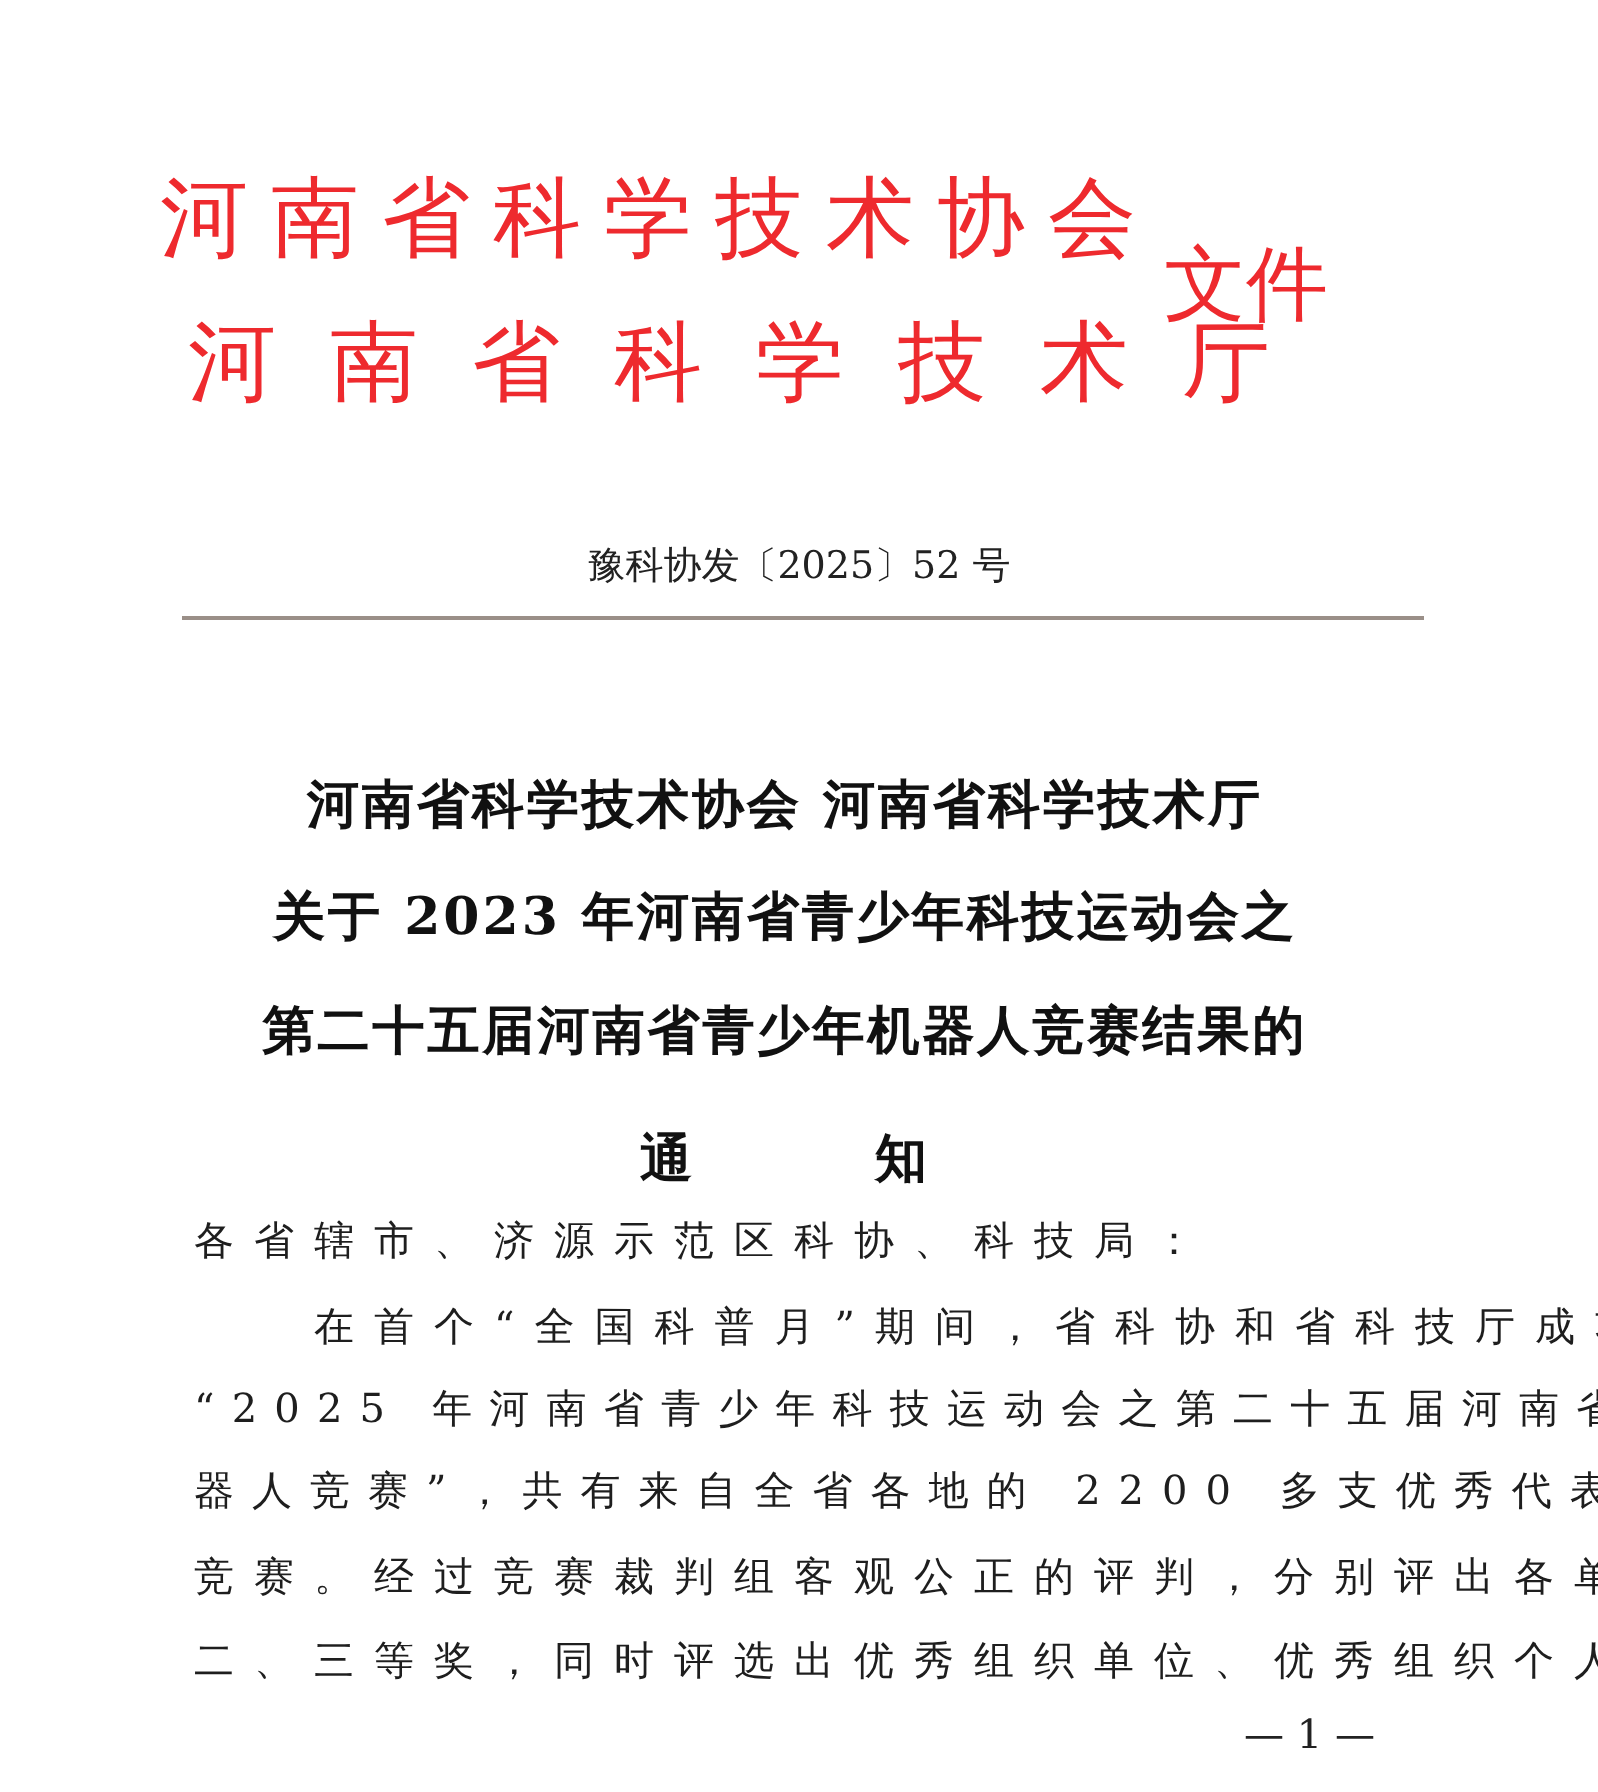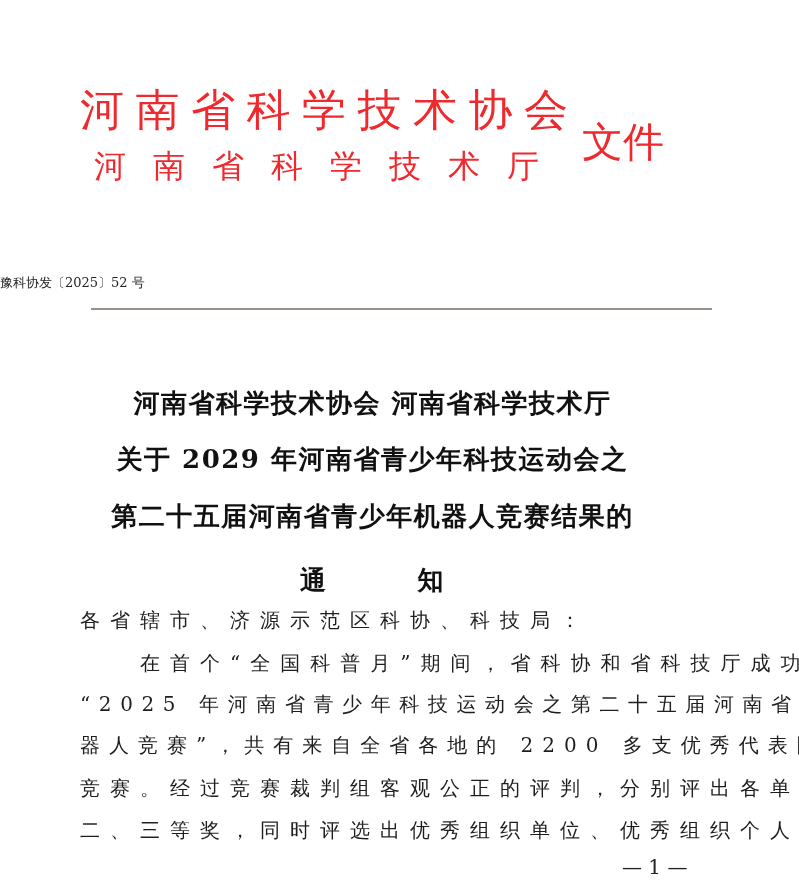--- a/index.html
+++ b/index.html
@@ -2,36 +2,36 @@
 <html><head>
 <meta charset="utf-8">
 <style>
   html, body { margin: 0; padding: 0; background: #ffffff; }
   body { width: 799px; height: 896px; position: relative; overflow: hidden;
          font-family: "DejaVu Serif", "Liberation Serif", serif; color: #1a1a1a; }
   .abs { position: absolute; white-space: nowrap; }
 
   .red-title { color: #ee2a2e; font-family: "DejaVu Serif", serif; font-weight: normal; }
   #hdr1 { left: 80px; top: 84px; font-size: 44px; line-height: 52px; letter-spacing: 11.5px; }
-  #hdr2 { left: 94px; top: 140px; font-size: 32px; line-height: 52px; letter-spacing: 27px; }
+  #hdr2 { left: 94px; top: 156px; font-size: 44px; line-height: 52px; letter-spacing: 27px; }
   #hdr-wj { left: 582px; top: 112px; font-size: 41px; line-height: 60px; letter-spacing: 0px; }
 
-  #docno { left: 0; width: 799px; text-align: left; top: 270px; font-size: 13px; line-height: 26px; color: #222; }
+  #docno { left: 0; width: 799px; text-align: center; top: 270px; font-size: 19px; line-height: 26px; color: #222; }
   #rule { left: 91px; top: 308px; width: 621px; height: 0; border-top: 2px solid #9a8f88; }
 
   .title { left: 0; width: 745px; text-align: center; font-size: 26px; line-height: 34px;
-           font-weight: bold; color: #111; letter-spacing: 1.5px; }
+           font-weight: bold; color: #111; letter-spacing: 1.5px; padding-left: 20px; }
   #t1 { top: 386px; }
   #t2 { top: 442px; }
   #t3 { top: 499px; }
   #t4 { top: 551px; margin-top: 12px; }
   #t4 span { display: inline-block; }
   #t4 .gap { width: 90px; }
 
-  .body { left: 80px; font-size: 20px; line-height: 28px; color: #1e1e1e; letter-spacing: 10px; }
+  .body { left: 97px; font-size: 20px; line-height: 28px; color: #1e1e1e; letter-spacing: 10px; }
   #b0 { top: 606px; }
   #b1 { top: 649px; }
   #b2 { top: 690px; }
   #b3 { top: 731px; }
   #b4 { top: 774px; }
   #b5 { top: 816px; }
   #pageno { left: 622px; top: 853px; font-size: 20px; line-height: 28px; color: #222; }
   .indent { padding-left: 60px; }
 </style>
 </head>
@@ -40,21 +40,21 @@
 <div>
 
   <div id="hdr1" class="abs red-title">河南省科学技术协会</div>
   <div id="hdr2" class="abs red-title">河南省科学技术厅</div>
   <div id="hdr-wj" class="abs red-title">文件</div>
 
   <div id="docno" class="abs">豫科协发〔2025〕52 号</div>
   <div id="rule" class="abs"></div>
 
   <div id="t1" class="abs title">河南省科学技术协会 河南省科学技术厅</div>
-  <div id="t2" class="abs title">关于 2029 年河南省青少年科技运动会之</div>
+  <div id="t2" class="abs title">关于 2023 年河南省青少年科技运动会之</div>
   <div id="t3" class="abs title">第二十五届河南省青少年机器人竞赛结果的</div>
   <div id="t4" class="abs title">
     <span>通</span><span class="gap"></span><span>知</span>
   </div>
 
   <div id="b0" class="abs body">各省辖市、济源示范区科协、科技局：</div>
   <div id="b1" class="abs body indent">在首个“全国科普月”期间，省科协和省科技厅成功举办了</div>
   <div id="b2" class="abs body" style="letter-spacing:8.6px;">“2025 年河南省青少年科技运动会之第二十五届河南省青少年机</div>
   <div id="b3" class="abs body" style="letter-spacing:9px;">器人竞赛”，共有来自全省各地的 2200 多支优秀代表队参加此次</div>
   <div id="b4" class="abs body">竞赛。经过竞赛裁判组客观公正的评判，分别评出各单项赛一、</div>

